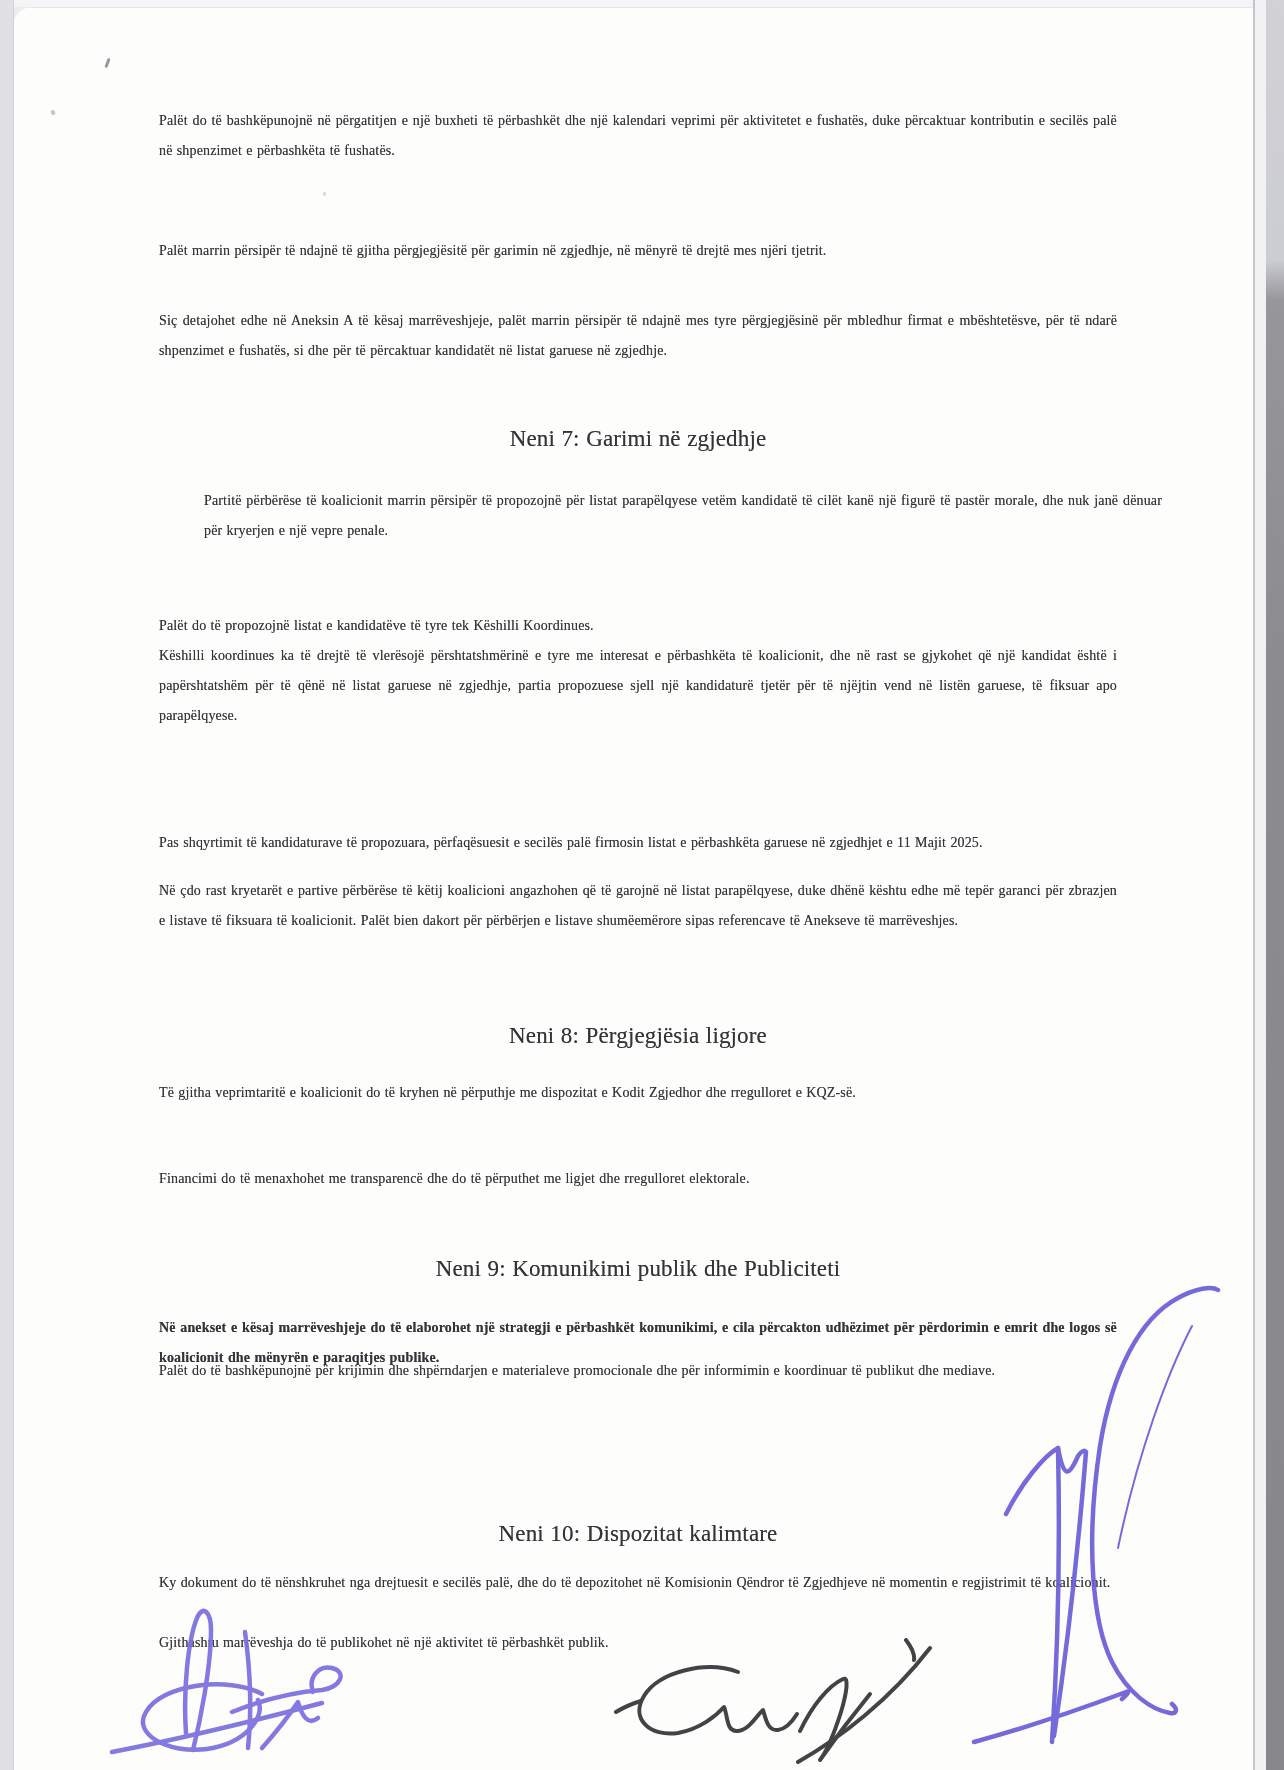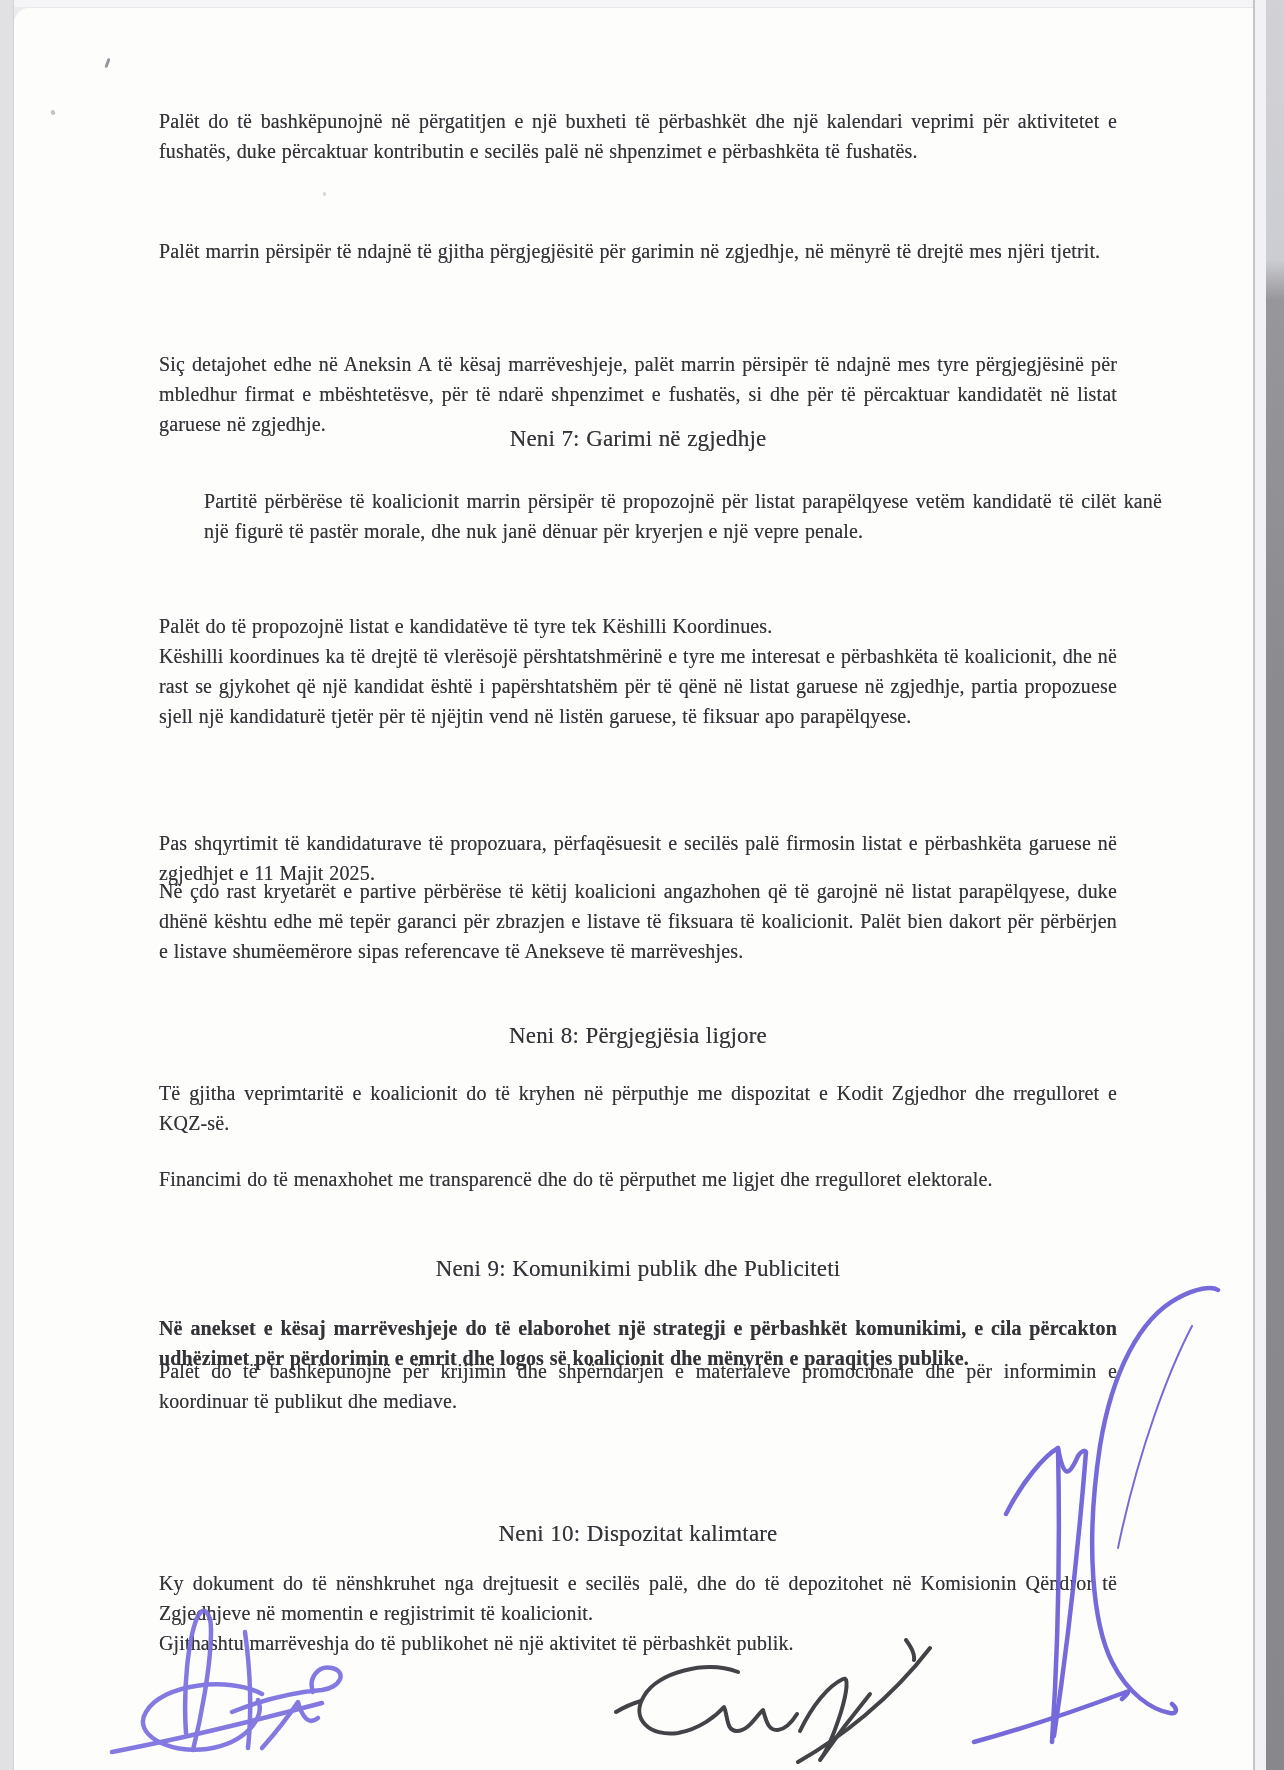--- a/index.html
+++ b/index.html
@@ -35,21 +35,21 @@
   .corner-tl{
     position:absolute;left:13px;top:7px;width:18px;height:18px;z-index:5;
     background:radial-gradient(circle at 18px 18px, rgba(0,0,0,0) 17px, #ececef 18px);
   }
   
   .text-column{
     position:absolute;left:159px;top:0;width:958px;height:100%;z-index:1;
   }
   .block{
     position:absolute;left:0;width:100%;
-    font-size:20px;line-height:30px;
+    font-size:14px;line-height:30px;
     color:var(--ink,#333338);
     letter-spacing:0.15px;word-spacing:0.6px;
     text-shadow:0 0 0.4px rgba(40,40,45,0.55);
   }
   .block.paragraph{text-align:justify;}
   .block.heading{text-align:center;font-weight:normal;font-size:23px;}
   
   .speck{position:absolute;z-index:2;background:#97979d;border-radius:2px;}
   .speck-1{left:106px;top:58px;width:3px;height:10px;transform:rotate(20deg);}
   .speck-2{left:51px;top:110px;width:4px;height:5px;background:#c3c3c9;transform:rotate(-30deg);}
@@ -58,21 +58,21 @@
   .ink-layer{position:absolute;left:0;top:0;z-index:3;pointer-events:none;}
 </style>
 </head>
 <body>
 
 <div class="canvas">
 
   <div class="text-column" id="text-column">
       <div class="block paragraph" style="top: 106px;">Palët do të bashkëpunojnë në përgatitjen e një buxheti të përbashkët dhe një kalendari veprimi për aktivitetet e fushatës, duke përcaktuar kontributin e secilës palë në shpenzimet e përbashkëta të fushatës.</div>
       <div class="block paragraph" style="top: 236px;">Palët marrin përsipër të ndajnë të gjitha përgjegjësitë për garimin në zgjedhje, në mënyrë të drejtë mes njëri tjetrit.</div>
-      <div class="block paragraph" style="top: 306px; margin-top: 43px;">Siç detajohet edhe në Aneksin A të kësaj marrëveshjeje, palët marrin përsipër të ndajnë mes tyre përgjegjësinë për mbledhur firmat e mbështetësve, për të ndarë shpenzimet e fushatës, si dhe për të përcaktuar kandidatët në listat garuese në zgjedhje.</div>
+      <div class="block paragraph" style="top: 306px;">Siç detajohet edhe në Aneksin A të kësaj marrëveshjeje, palët marrin përsipër të ndajnë mes tyre përgjegjësinë për mbledhur firmat e mbështetësve, për të ndarë shpenzimet e fushatës, si dhe për të përcaktuar kandidatët në listat garuese në zgjedhje.</div>
       <div class="block heading" style="top: 424px;">Neni 7: Garimi në zgjedhje</div>
       <div class="block paragraph" style="top: 486px; margin-left: 45px;">Partitë përbërëse të koalicionit marrin përsipër të propozojnë për listat parapëlqyese vetëm kandidatë të cilët kanë një figurë të pastër morale, dhe nuk janë dënuar për kryerjen e një vepre penale.</div>
       <div class="block paragraph" style="top: 611px;">Palët do të propozojnë listat e kandidatëve të tyre tek Këshilli Koordinues.</div>
       <div class="block paragraph" style="top: 641px;">Këshilli koordinues ka të drejtë të vlerësojë përshtatshmërinë e tyre me interesat e përbashkëta të koalicionit, dhe në rast se gjykohet që një kandidat është i papërshtatshëm për të qënë në listat garuese në zgjedhje, partia propozuese sjell një kandidaturë tjetër për të njëjtin vend në listën garuese, të fiksuar apo parapëlqyese.</div>
       <div class="block paragraph" style="top: 828px;">Pas shqyrtimit të kandidaturave të propozuara, përfaqësuesit e secilës palë firmosin listat e përbashkëta garuese në zgjedhjet e 11 Majit 2025.</div>
       <div class="block paragraph" style="top: 876px;">Në çdo rast kryetarët e partive përbërëse të këtij koalicioni angazhohen që të garojnë në listat parapëlqyese, duke dhënë kështu edhe më tepër garanci për zbrazjen e listave të fiksuara të koalicionit. Palët bien dakort për përbërjen e listave shumëemërore sipas referencave të Anekseve të marrëveshjes.</div>
       <div class="block heading" style="top: 1021px;">Neni 8: Përgjegjësia ligjore</div>
       <div class="block paragraph" style="top: 1078px;">Të gjitha veprimtaritë e koalicionit do të kryhen në përputhje me dispozitat e Kodit Zgjedhor dhe rregulloret e KQZ-së.</div>
       <div class="block paragraph" style="top: 1164px;">Financimi do të menaxhohet me transparencë dhe do të përputhet me ligjet dhe rregulloret elektorale.</div>
       <div class="block heading" style="top: 1254px;">Neni 9: Komunikimi publik dhe Publiciteti</div>

